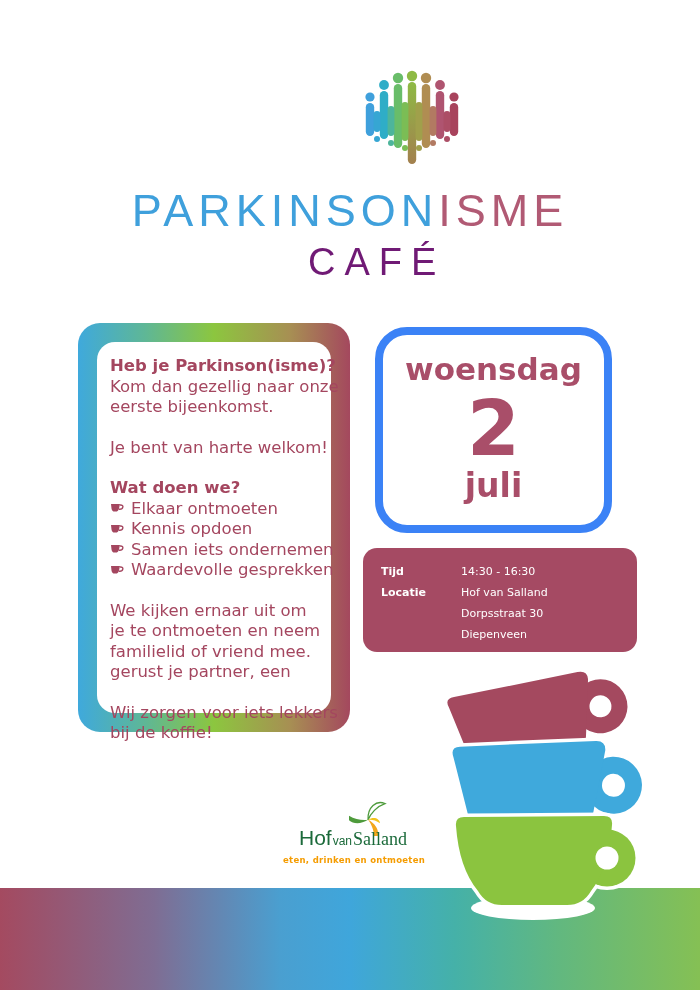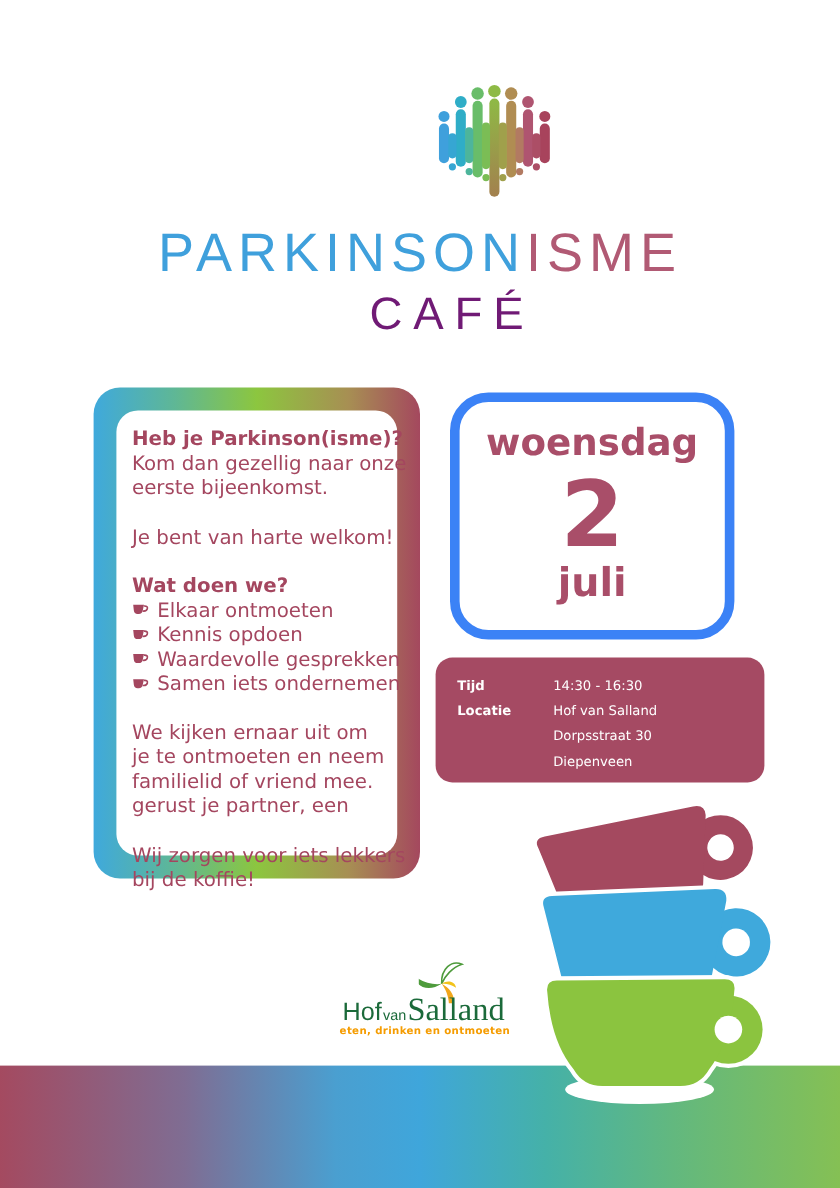--- a/index.html
+++ b/index.html
@@ -72,21 +72,21 @@
 
   
   .venue-logo { position:absolute; left:283px; top:798px; width:140px; height:78px; z-index:2; }
   .pinwheel   { position:absolute; left:66px; top:0; width:40px; height:38px; }
   .venue-name {
     position:absolute; left:0; top:28px; width:140px; text-align:center;
     white-space:nowrap; color:#1b6a3a;
   }
   .v-hof     { font-family:"Liberation Sans", sans-serif; font-weight:normal; font-size:21px;text-align:right; }
   .v-van     { font-family:"Liberation Sans", sans-serif; font-size:12px; margin:0 1px; }
-  .v-salland { font-family:"Liberation Serif", serif; font-size:27px; }
+  .v-salland { font-family:"Liberation Serif", serif; font-size:18px; }
   .venue-tagline {
     position:absolute; left:0; top:57px; width:140px; text-align:center;
     font-size:8.5px; font-weight:bold; color:#f59c00; letter-spacing:0.3px; white-space:nowrap;
   }
 </style>
 </head>
 <body>
 
 <div class="page">
 
@@ -149,28 +149,28 @@
             <path d="M1,1 L10,1 L9,5.5 Q8.5,8.6 5.6,8.6 L4.6,8.6 Q1.9,8.6 1.5,5.5 Z" fill="#a4465f"></path>
             <path d="M10,2 Q13.4,1.8 12.8,4.2 Q12.3,6.6 8.9,6.2" fill="none" stroke="#a4465f" stroke-width="1.4"></path>
           </svg>
         <span>Kennis opdoen</span>
       </div>
       <div class="bullet-line">
         <svg class="bullet-icon" viewBox="0 0 14 11">
             <path d="M1,1 L10,1 L9,5.5 Q8.5,8.6 5.6,8.6 L4.6,8.6 Q1.9,8.6 1.5,5.5 Z" fill="#a4465f"></path>
             <path d="M10,2 Q13.4,1.8 12.8,4.2 Q12.3,6.6 8.9,6.2" fill="none" stroke="#a4465f" stroke-width="1.4"></path>
           </svg>
+        <span>Samen iets ondernemen</span>
+      </div>
+      <div class="bullet-line">
+        <svg class="bullet-icon" viewBox="0 0 14 11">
+            <path d="M1,1 L10,1 L9,5.5 Q8.5,8.6 5.6,8.6 L4.6,8.6 Q1.9,8.6 1.5,5.5 Z" fill="#a4465f"></path>
+            <path d="M10,2 Q13.4,1.8 12.8,4.2 Q12.3,6.6 8.9,6.2" fill="none" stroke="#a4465f" stroke-width="1.4"></path>
+          </svg>
         <span>Waardevolle gesprekken</span>
-      </div>
-      <div class="bullet-line">
-        <svg class="bullet-icon" viewBox="0 0 14 11">
-            <path d="M1,1 L10,1 L9,5.5 Q8.5,8.6 5.6,8.6 L4.6,8.6 Q1.9,8.6 1.5,5.5 Z" fill="#a4465f"></path>
-            <path d="M10,2 Q13.4,1.8 12.8,4.2 Q12.3,6.6 8.9,6.2" fill="none" stroke="#a4465f" stroke-width="1.4"></path>
-          </svg>
-        <span>Samen iets ondernemen</span>
       </div>
       <div class="gap"></div>
       <div class="line">We kijken ernaar uit om</div>
       <div class="line">je te ontmoeten en neem</div>
       <div class="line">familielid of vriend mee.</div>
       <div class="line">gerust je partner, een</div>
       <div class="gap"></div>
       <div class="line">Wij zorgen voor iets lekkers</div>
       <div class="line">bij de koffie!</div>
     </div>

